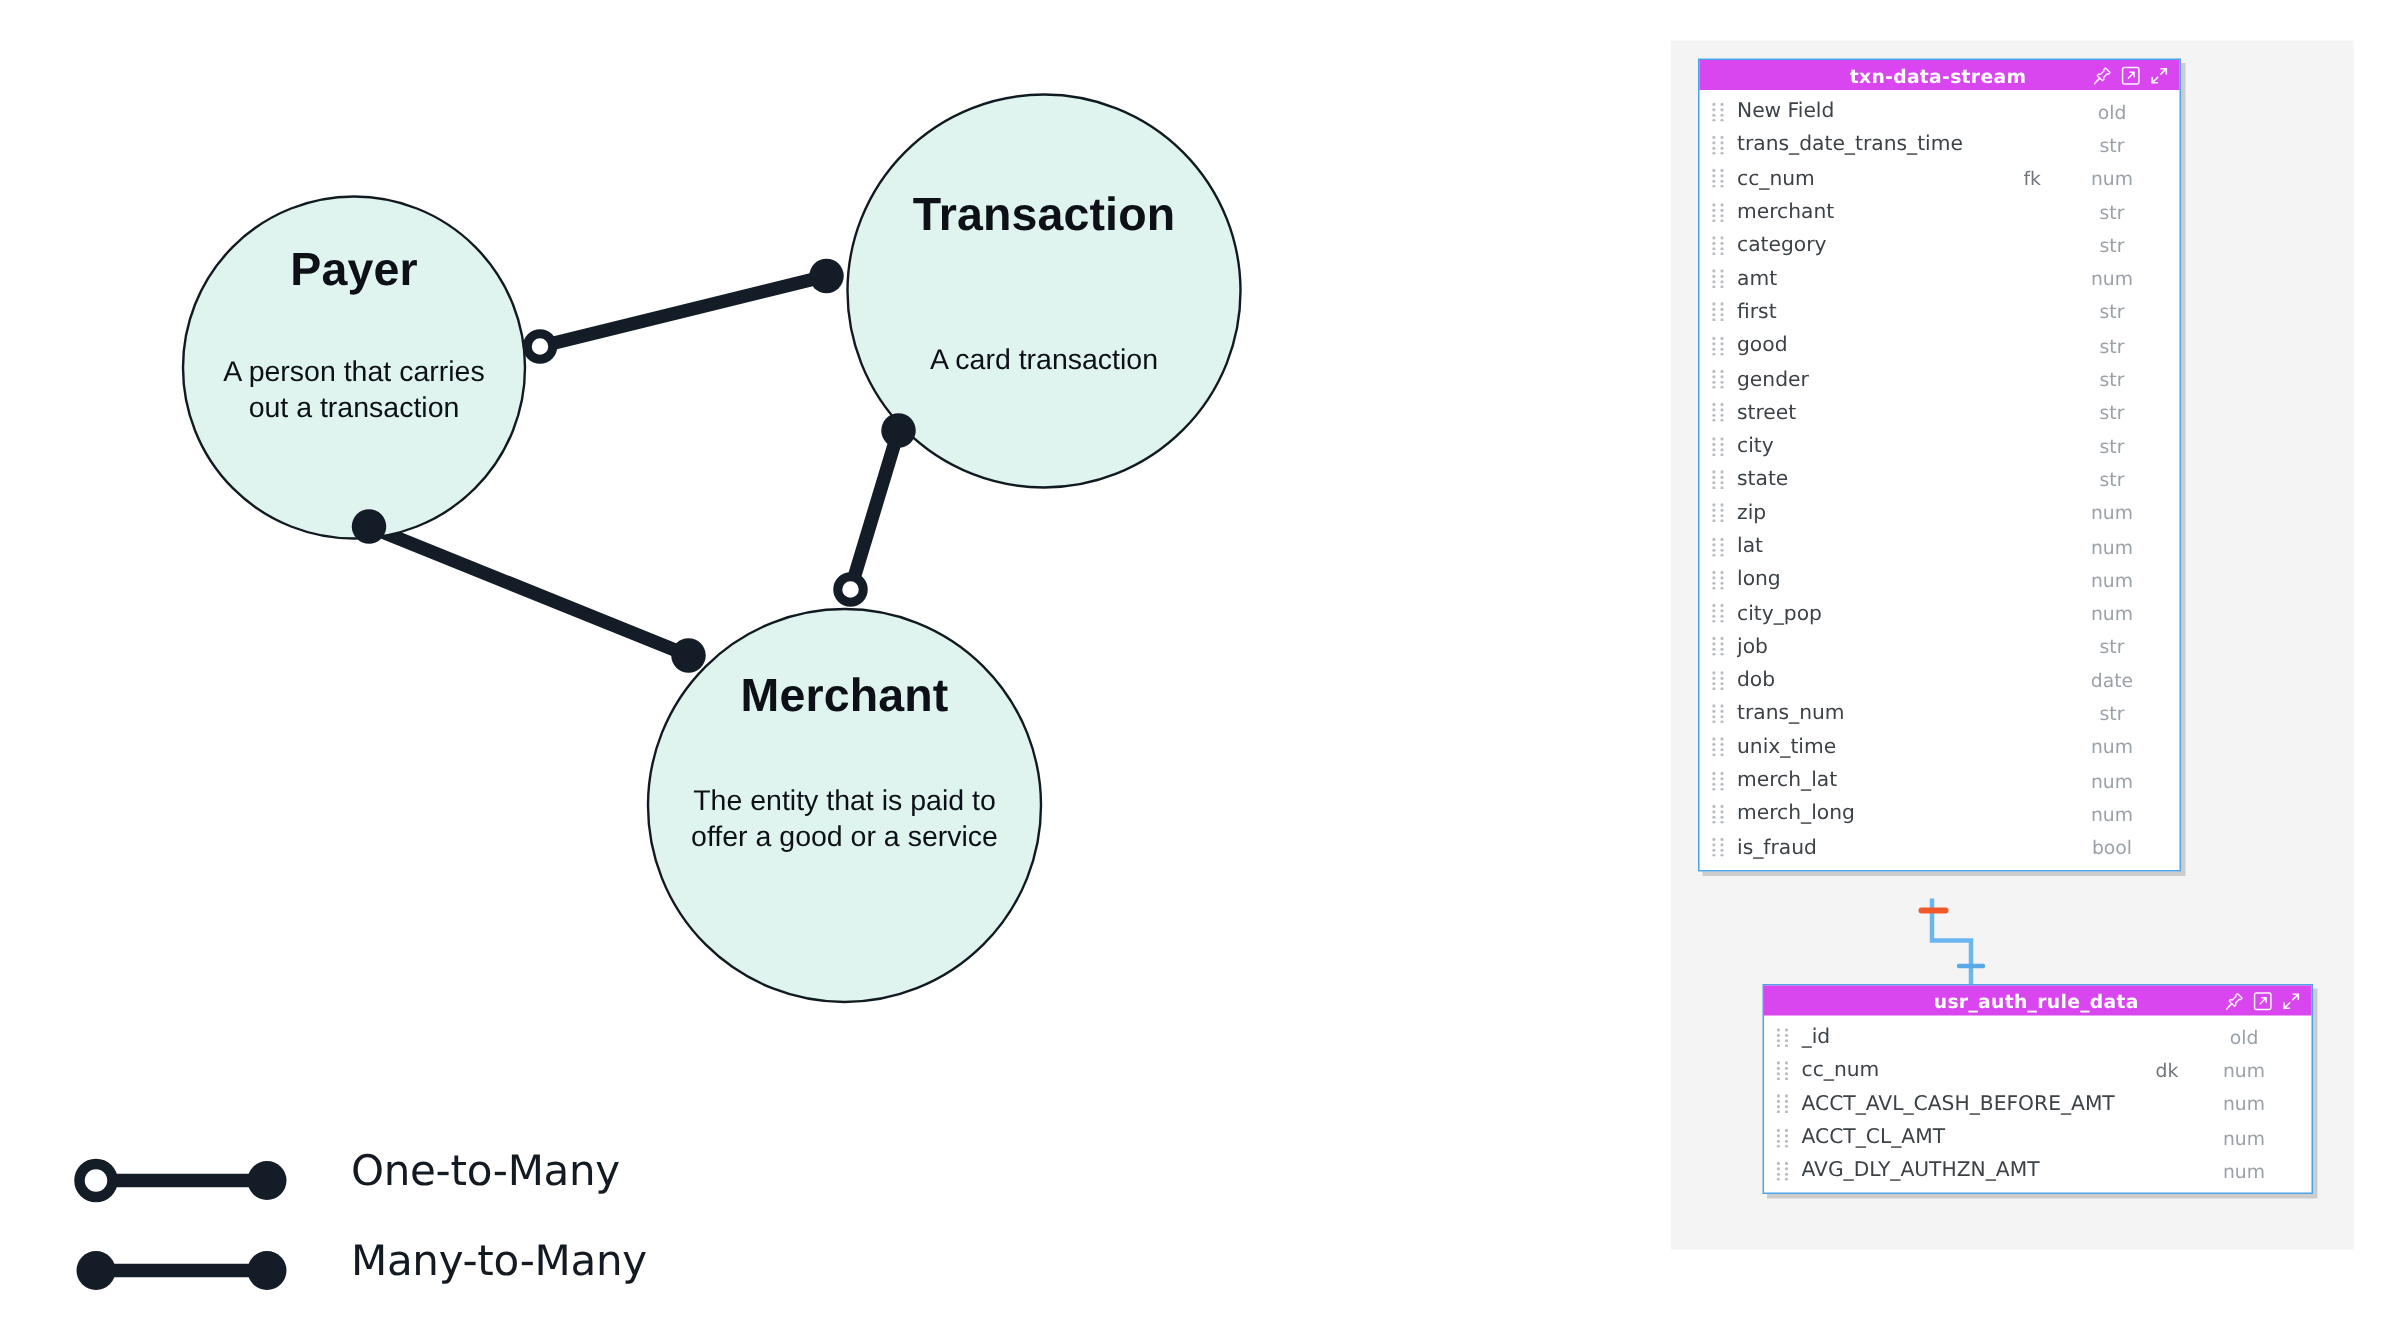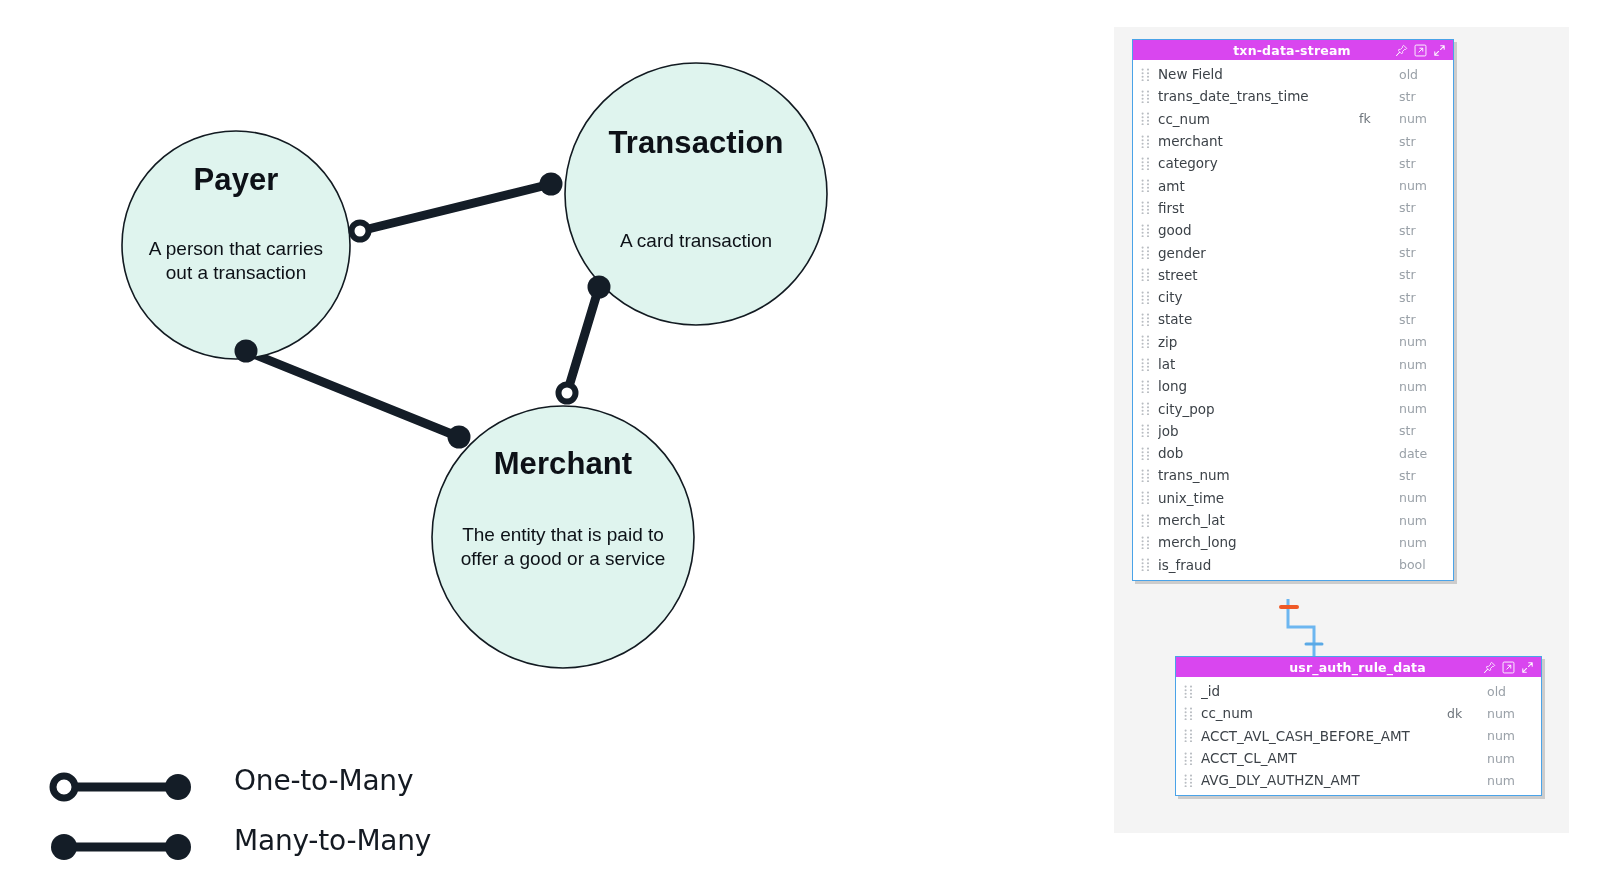--- a/index.html
+++ b/index.html
@@ -78,34 +78,34 @@
     padding-left:56px;
   }
   .hdr-icons { display:flex; align-items:center; gap:6px; padding-right:7px; }
   .hdr-icon { width:13px; height:13px; display:block; opacity:0.95; }
   .tbl-body { padding:3px 0 4px 0; }
   .fld {
     display:flex;
     align-items:center;
     height:22.3px;
     padding-left:8px;
-    padding-right:16px;
+    padding-right:26px;
     font-size:13.5px;
     color:#444b52;
     font-family:"DejaVu Sans", sans-serif;
   }
   .grip {
     width:9px; height:13px;
     margin-right:8px;
     flex:0 0 9px;
     display:block;
   }
   .fld-name { flex:1; color:#3c4248; white-space:nowrap; overflow:hidden; }
   .fld-key  { width:40px; text-align:left; color:#6e757c; font-size:12.5px; }
-  .fld-type { width:38px; text-align:left; color:#9aa1a8; font-size:12.5px; }
+  .fld-type { width:38px; text-align:center; color:#9aa1a8; font-size:12.5px; }
 
   #connector { position:absolute; left:0; top:0; pointer-events:none; }
 </style>
 </head>
 <body>
 
 <div id="root">
 
   <div id="er-diagram">
 

